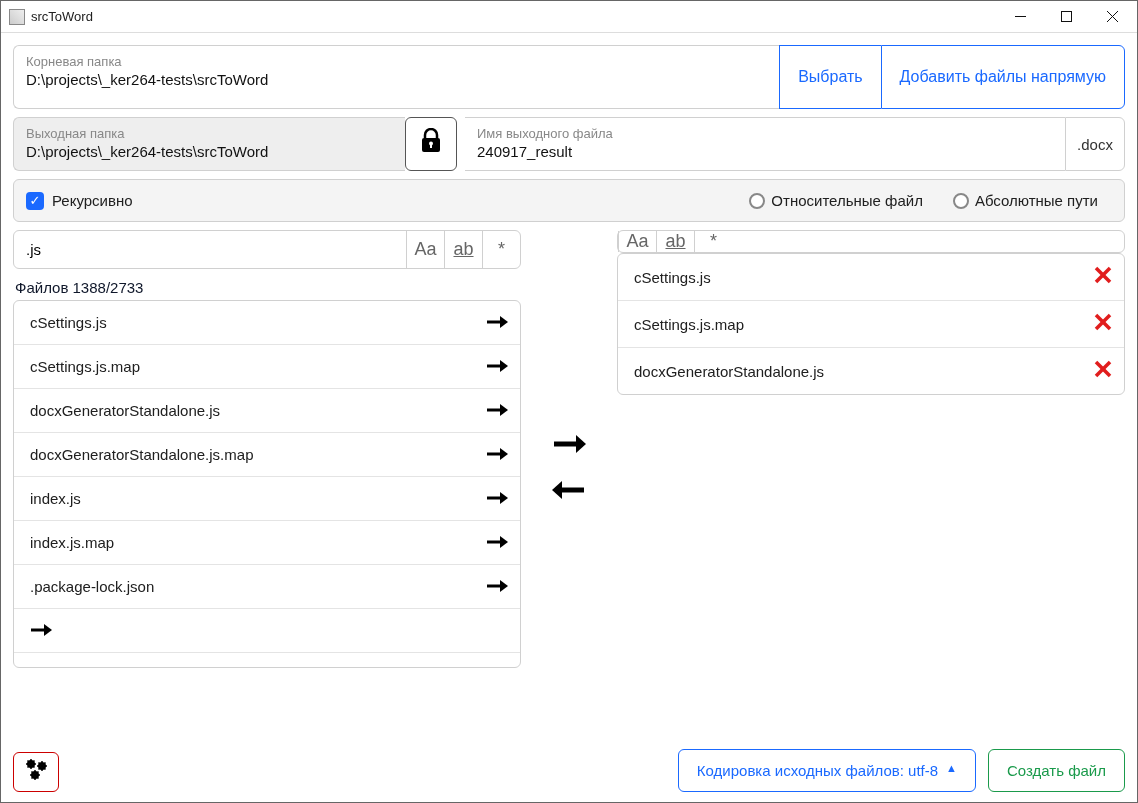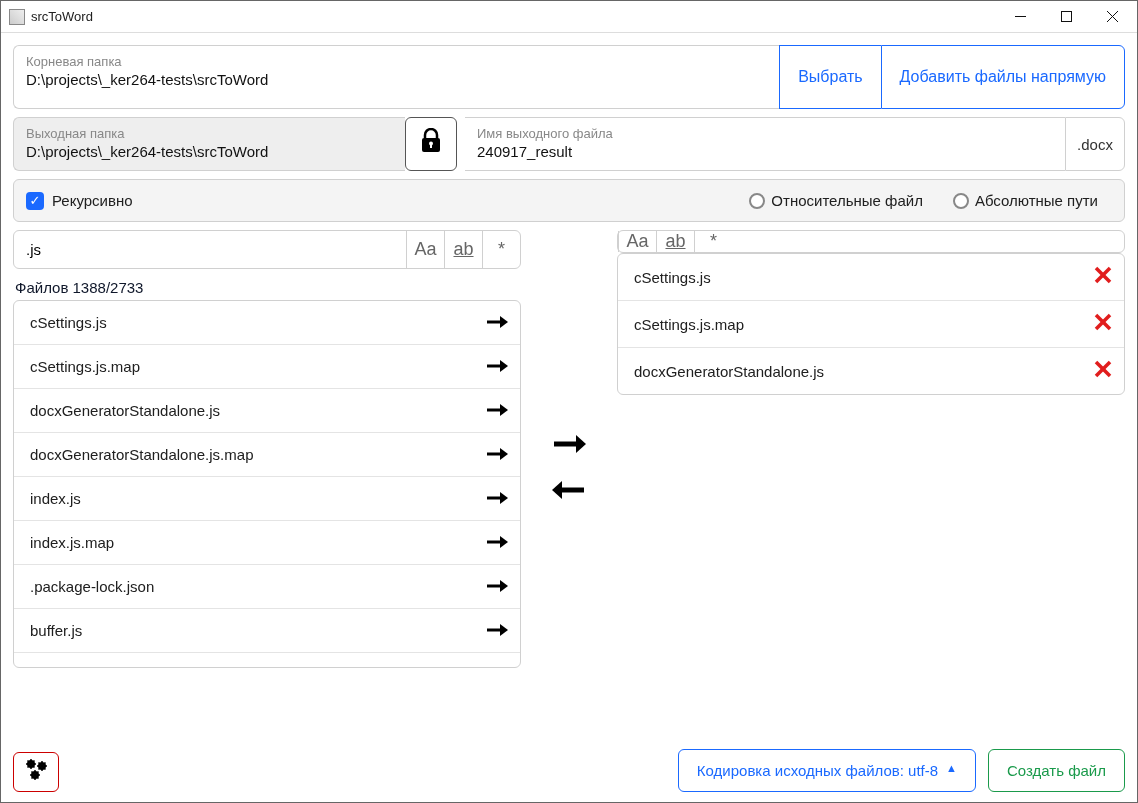--- a/index.html
+++ b/index.html
@@ -201,21 +201,20 @@
                 </svg></span>
             </div>
             <div class="list-item">
               <span class="name">.package-lock.json</span>
               <span class="arrow-r"><svg width="22" height="14" viewBox="0 0 22 14">
                   <line x1="1" y1="7" x2="17" y2="7" stroke="#000" stroke-width="3"></line>
                   <polygon points="14,1 22,7 14,13" fill="#000"></polygon>
                 </svg></span>
             </div>
             <div class="list-item">
-              <span class="name">buffer.js</span>
               <span class="arrow-r"><svg width="22" height="14" viewBox="0 0 22 14">
                   <line x1="1" y1="7" x2="17" y2="7" stroke="#000" stroke-width="3"></line>
                   <polygon points="14,1 22,7 14,13" fill="#000"></polygon>
                 </svg></span>
             </div>
             <div class="list-item">
               <span class="name">base.js</span>
               <span class="arrow-r"><svg width="22" height="14" viewBox="0 0 22 14">
                   <line x1="1" y1="7" x2="17" y2="7" stroke="#000" stroke-width="3"></line>
                   <polygon points="14,1 22,7 14,13" fill="#000"></polygon>

